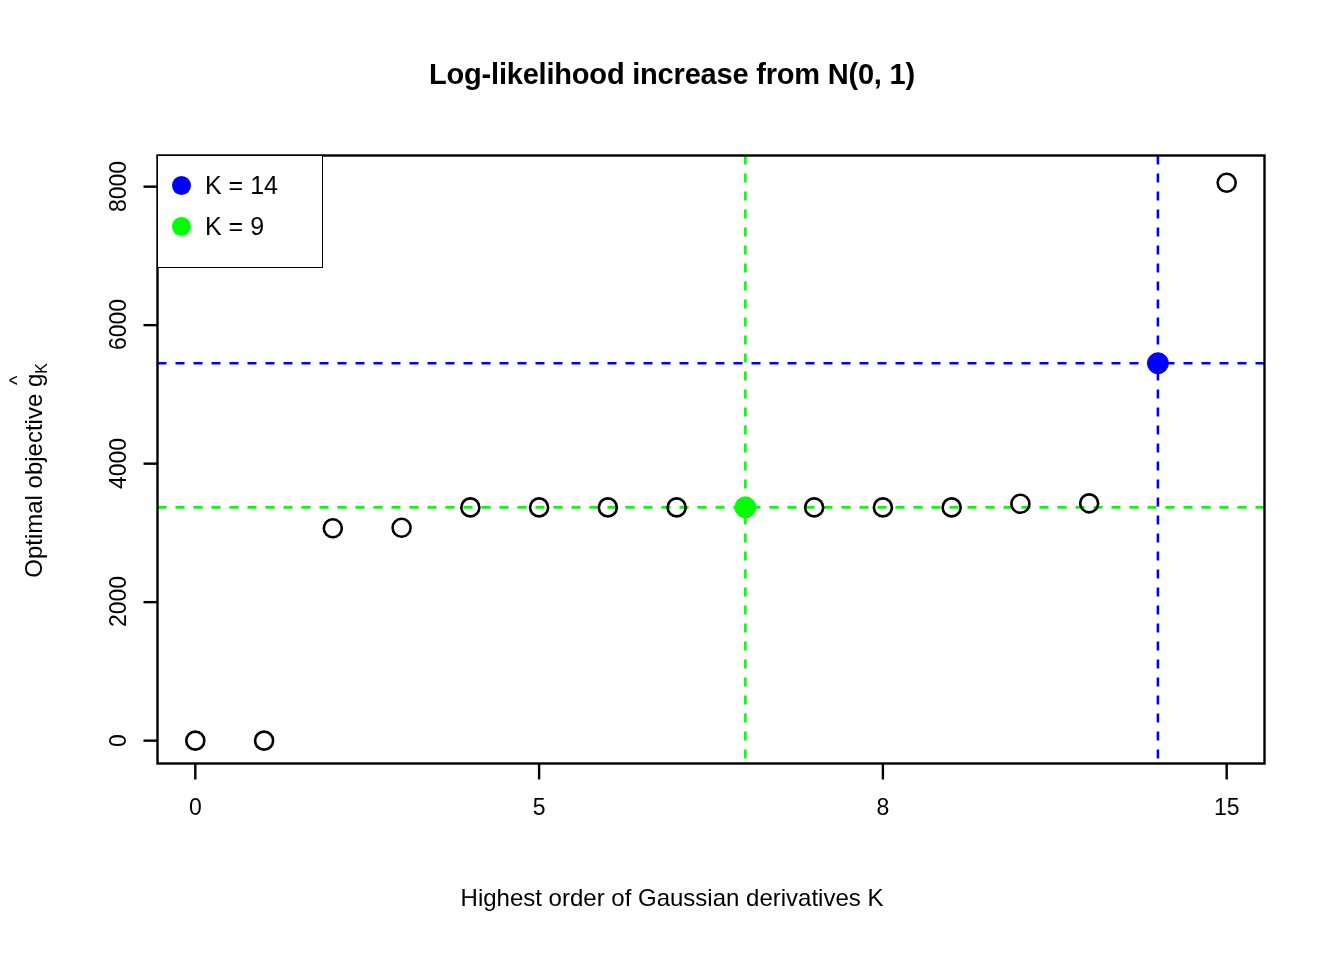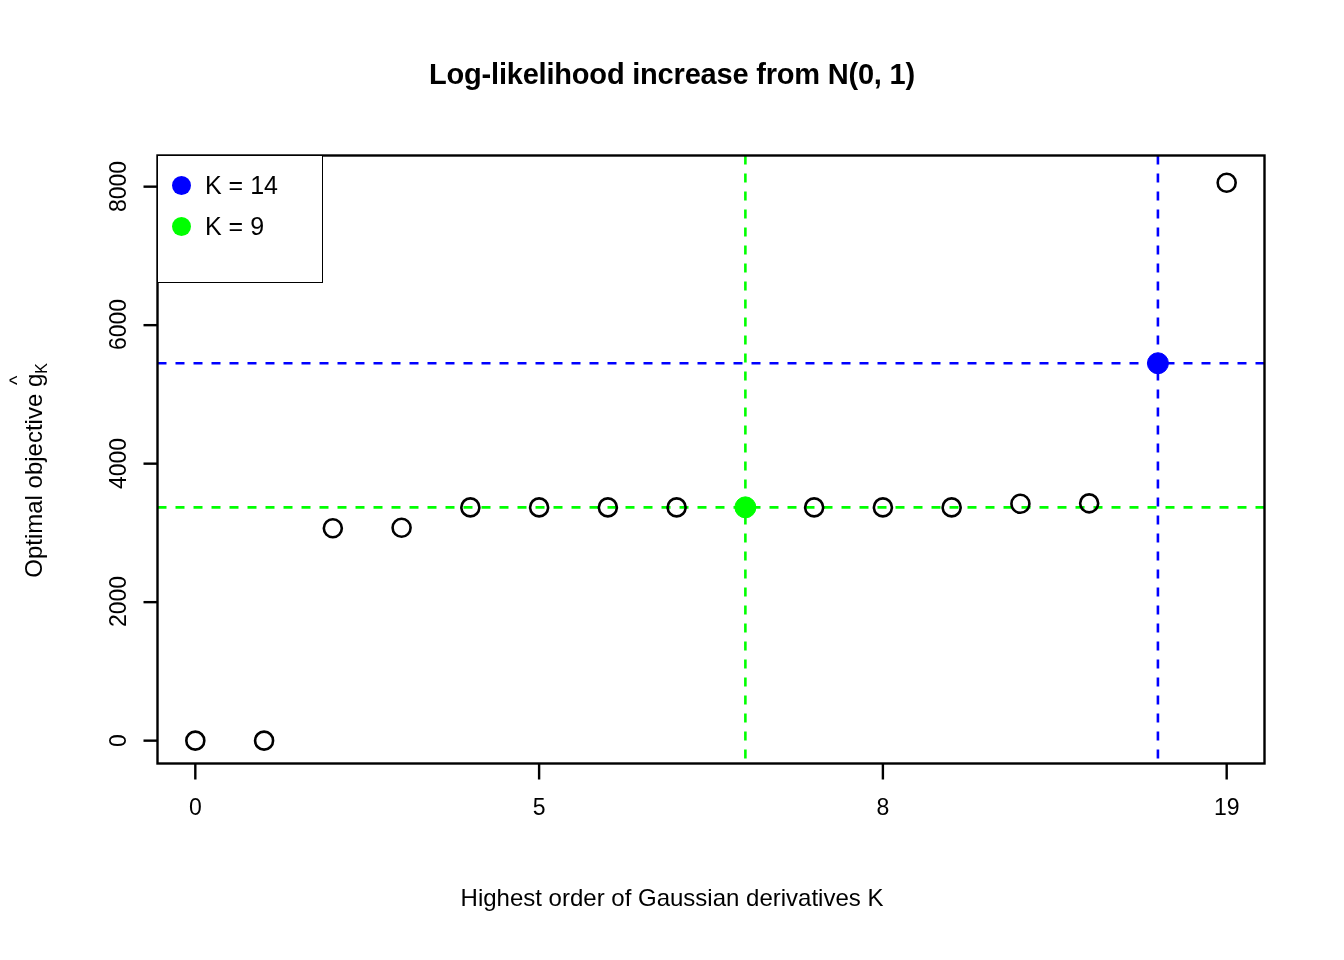--- a/index.html
+++ b/index.html
@@ -87,21 +87,21 @@
     font-size: 23px;
     font-family: "Liberation Sans", sans-serif;
     text-align: center;
     white-space: nowrap;
   }
   .legend-box {
     position: absolute;
     left: 157px;
     top: 155px;
     width: 166px;
-    height: 128px;
+    height: 113px;
     border: 1.6px solid #000000;
     background: #ffffff;
     box-sizing: border-box;
   }
   .legend-row {
     position: absolute;
     left: 14px;
     display: flex;
     align-items: center;
     gap: 14px;
@@ -173,21 +173,21 @@
       <div class="ytick-label" style="width: 140px; left: 47.5px; top: 726.648px;">0</div>
       <div class="ytick-label" style="width: 140px; left: 47.5px; top: 588.151px;">2000</div>
       <div class="ytick-label" style="width: 140px; left: 47.5px; top: 449.655px;">4000</div>
       <div class="ytick-label" style="width: 140px; left: 47.5px; top: 311.158px;">6000</div>
       <div class="ytick-label" style="width: 140px; left: 47.5px; top: 172.662px;">8000</div>
     </div>
   <div id="xtick-labels">
       <div class="xtick-label" style="width: 80px; left: 155.317px; top: 793.5px;">0</div>
       <div class="xtick-label" style="width: 80px; left: 499.106px; top: 793.5px;">5</div>
       <div class="xtick-label" style="width: 80px; left: 842.894px; top: 793.5px;">8</div>
-      <div class="xtick-label" style="width: 80px; left: 1186.68px; top: 793.5px;">19</div>
+      <div class="xtick-label" style="width: 80px; left: 1186.68px; top: 793.5px;">15</div>
     </div>
 
   <div class="axis-label-x">Highest order of Gaussian derivatives K</div>
 
   <div class="axis-label-y">
     <span>Optimal objective </span><span class="hat-g"><span class="hat">^</span><span>g</span></span><span class="sub-k">K</span>
   </div>
 
   <div class="legend-box">
     <div class="legend-row row0">

